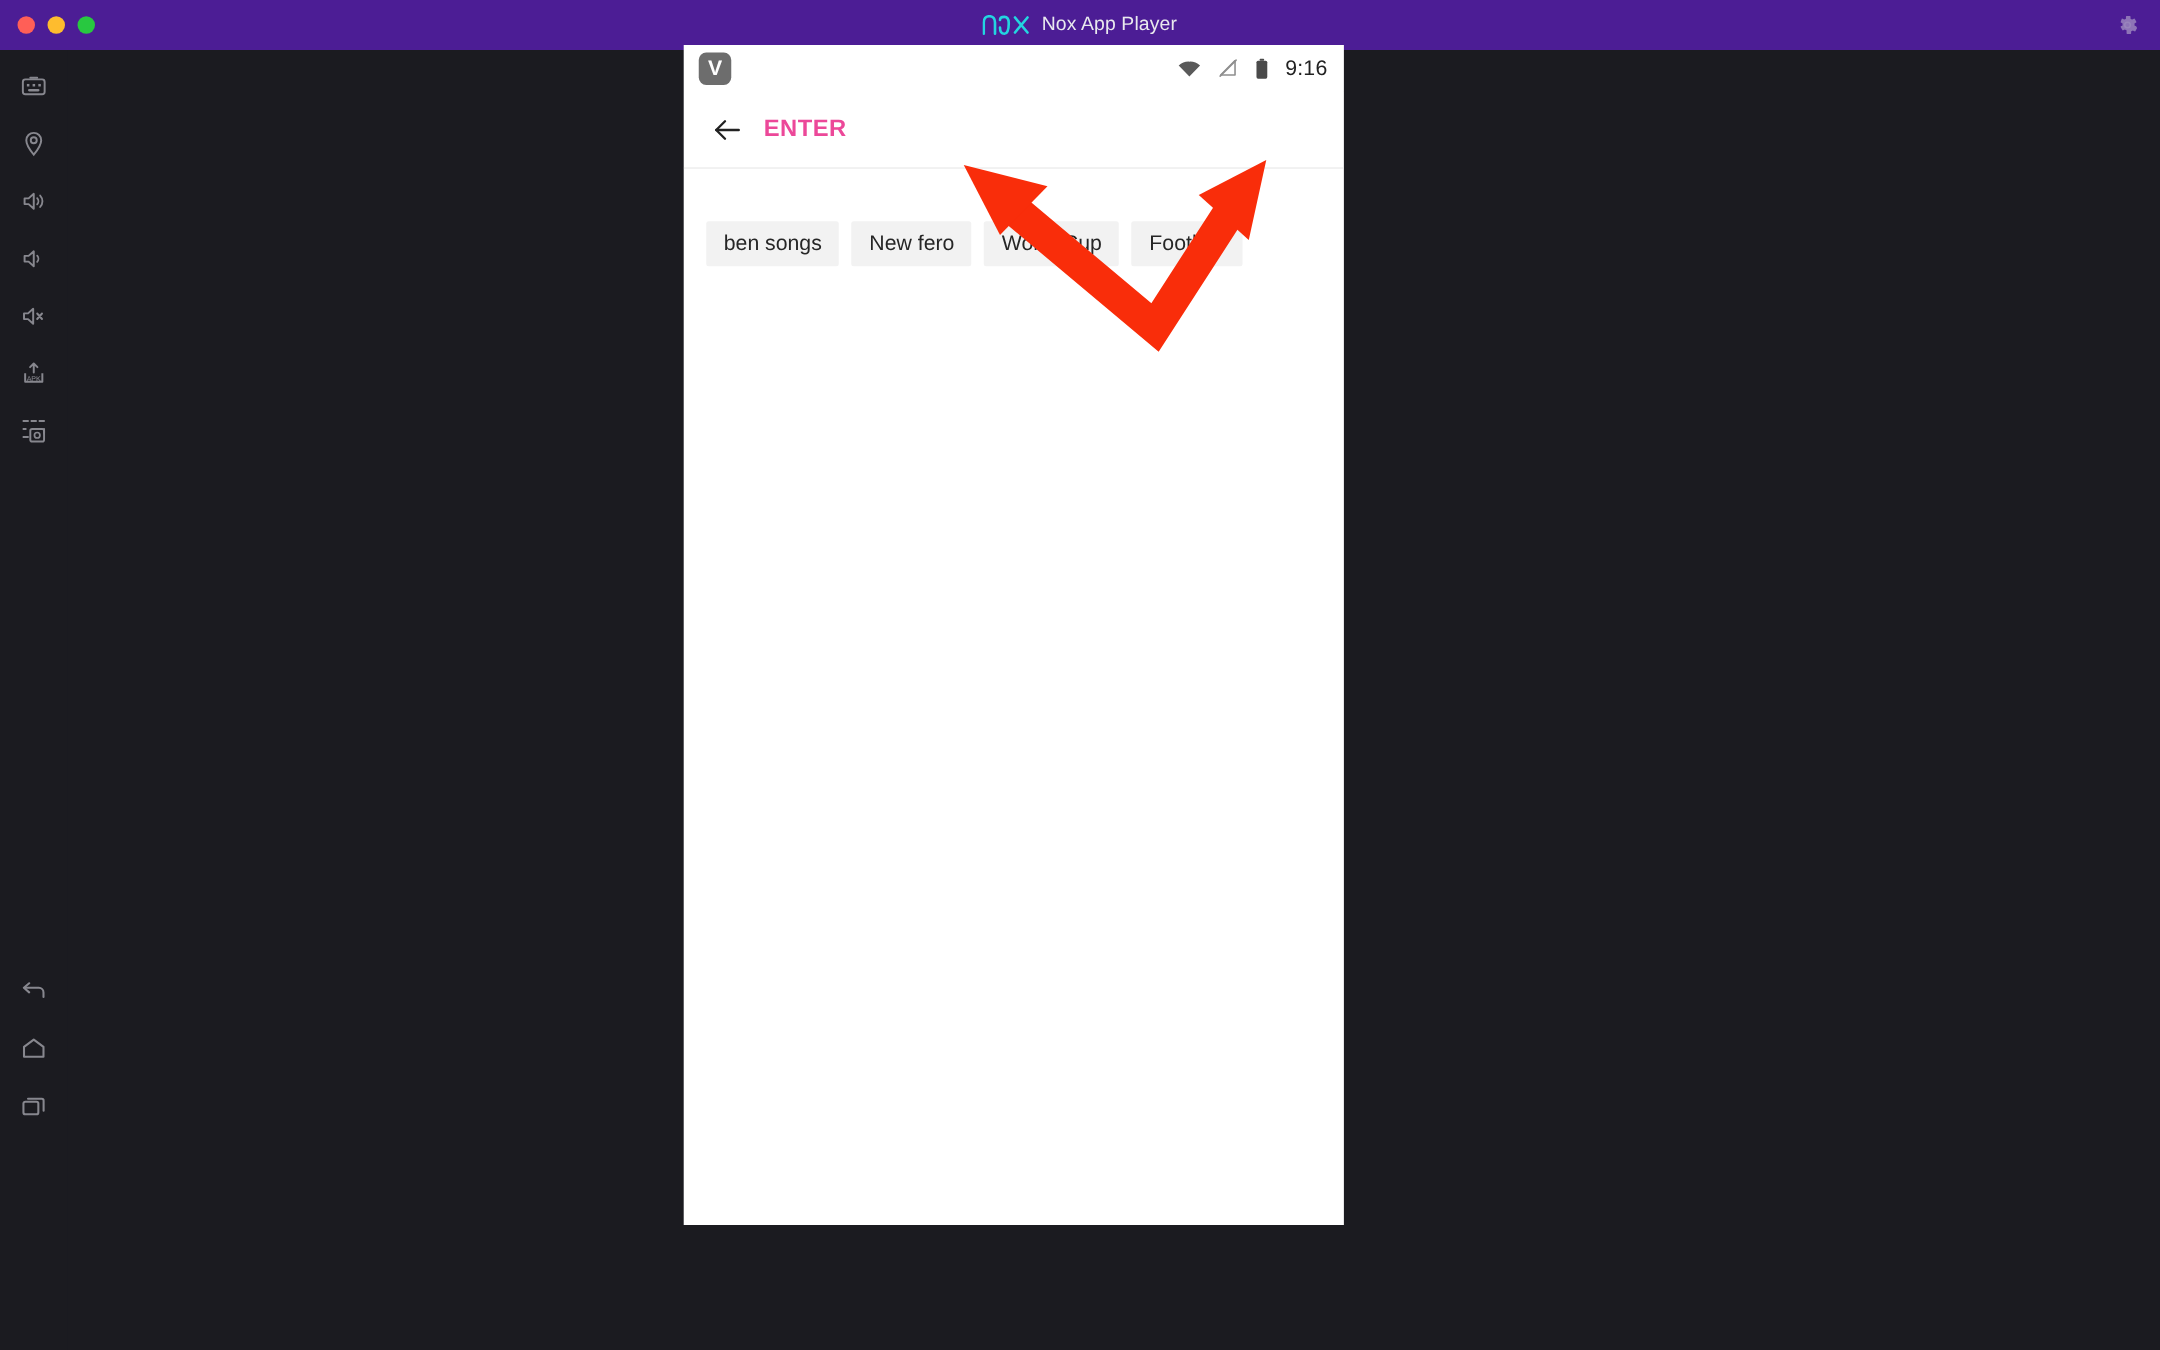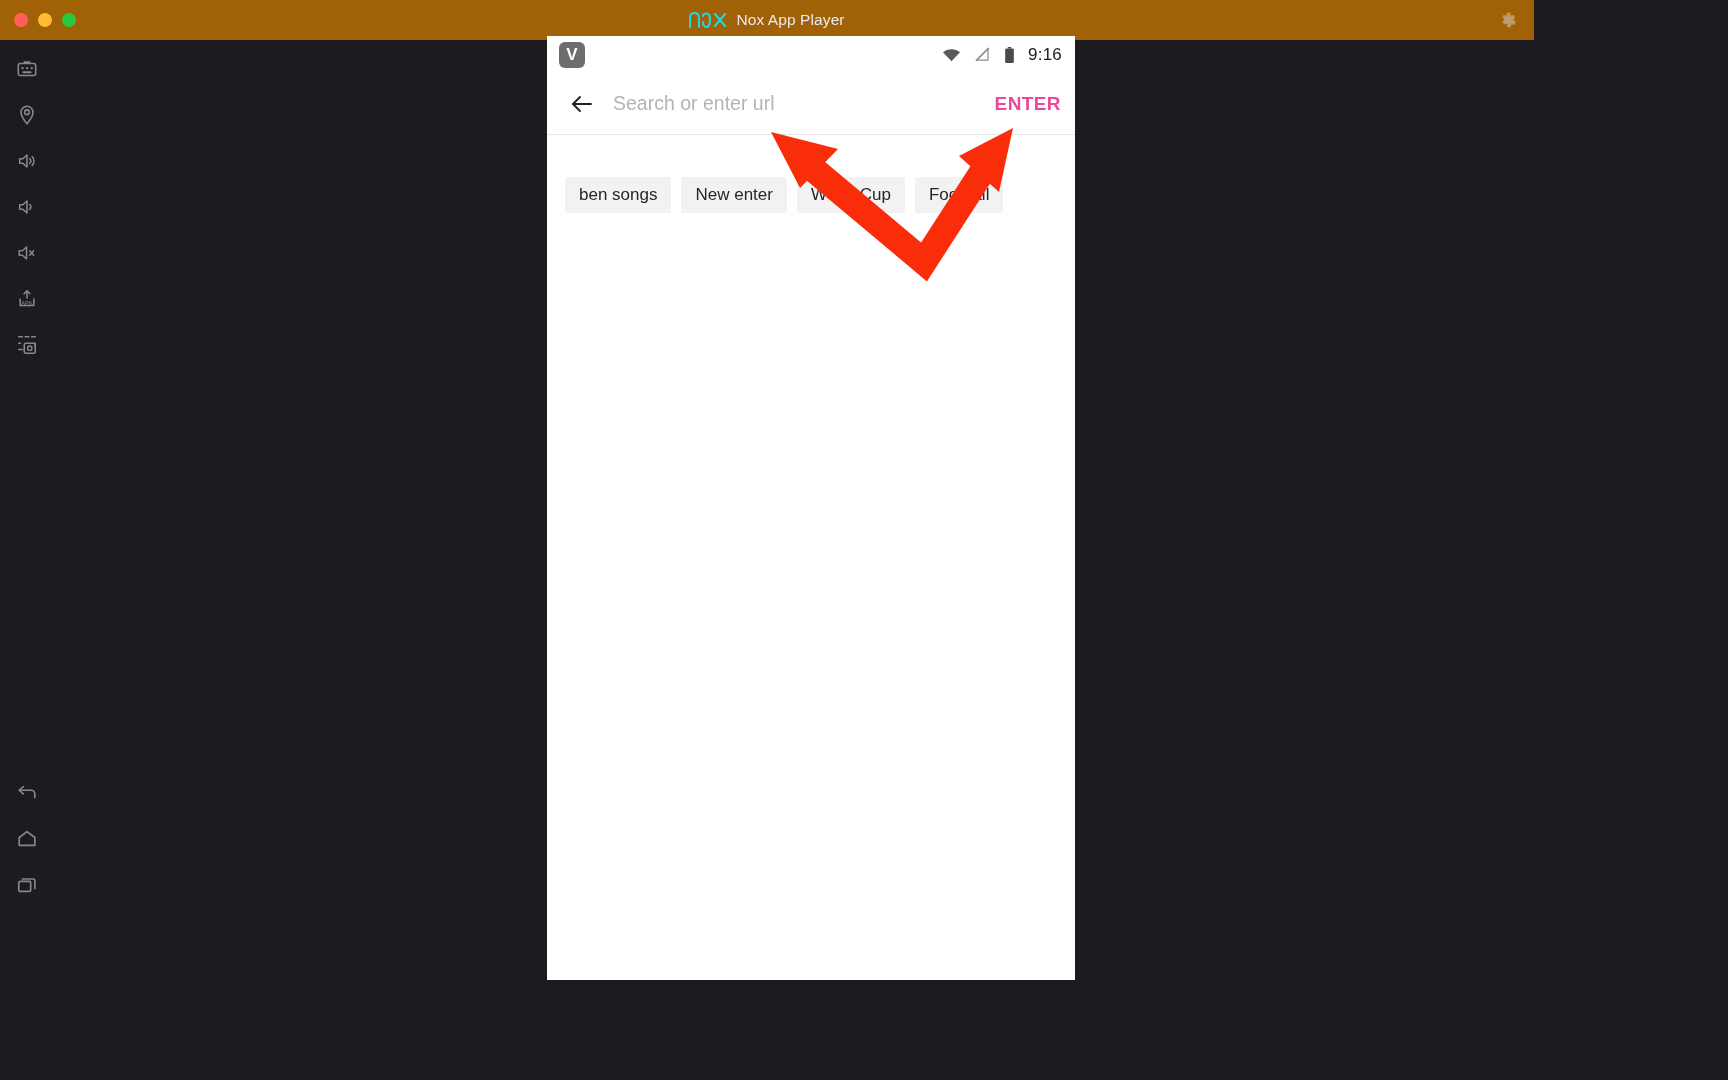--- a/index.html
+++ b/index.html
@@ -5,22 +5,22 @@
   * { margin:0; padding:0; box-sizing:border-box; }
   html,body { width:1728px; height:1080px; overflow:hidden; }
   body {
     background:#1b1b20;
     font-family:"Liberation Sans", sans-serif;
     position:relative;
   }
 
   
   #titlebar {
-    position:absolute; left:0; top:0; width:1534px; height:40px;
-    background:#a16207;
+    position:absolute; left:0; top:0; width:1728px; height:40px;
+    background:#4c1d95;
     display:flex; align-items:center;
   }
   #traffic { display:flex; gap:10px; padding-left:14px; align-items:center; }
   .light { width:14px; height:14px; border-radius:50%; }
   .light.red    { background:#ff5f57; }
   .light.yellow { background:#febc2e; }
   .light.green  { background:#28c840; }
 
   #title-center {
     position:absolute; left:0; right:0; top:0; height:40px;
@@ -246,28 +246,27 @@
     </div>
   </div>
 
   <div id="searchbar">
     <div id="back-btn">
       <svg width="26" height="26" viewBox="0 0 26 26">
         <path d="M22 13H4" stroke="#222" stroke-width="1.9" stroke-linecap="round"></path>
         <path d="M11 6L4 13l7 7" fill="none" stroke="#222" stroke-width="1.9" stroke-linecap="round" stroke-linejoin="round"></path>
       </svg>
     </div>
-    <input id="search-input" type="text" placeholder="Search or enter url" style="">
     <button id="enter-btn">ENTER</button>
   </div>
 
   <div id="content">
     <div id="chips">
       <button class="chip">ben songs</button>
-      <button class="chip">New enter</button>
+      <button class="chip">New fero</button>
       <button class="chip">World Cup</button>
       <button class="chip">Football</button>
     </div>
   </div>
 </div>
 
 <svg id="annotation" viewBox="0 0 1728 1080">
   <g>
 
     <path d="M812 168 L924 262 L986 166" fill="none" stroke="#f92d0a" stroke-width="26" stroke-linecap="butt" stroke-linejoin="miter"></path>

